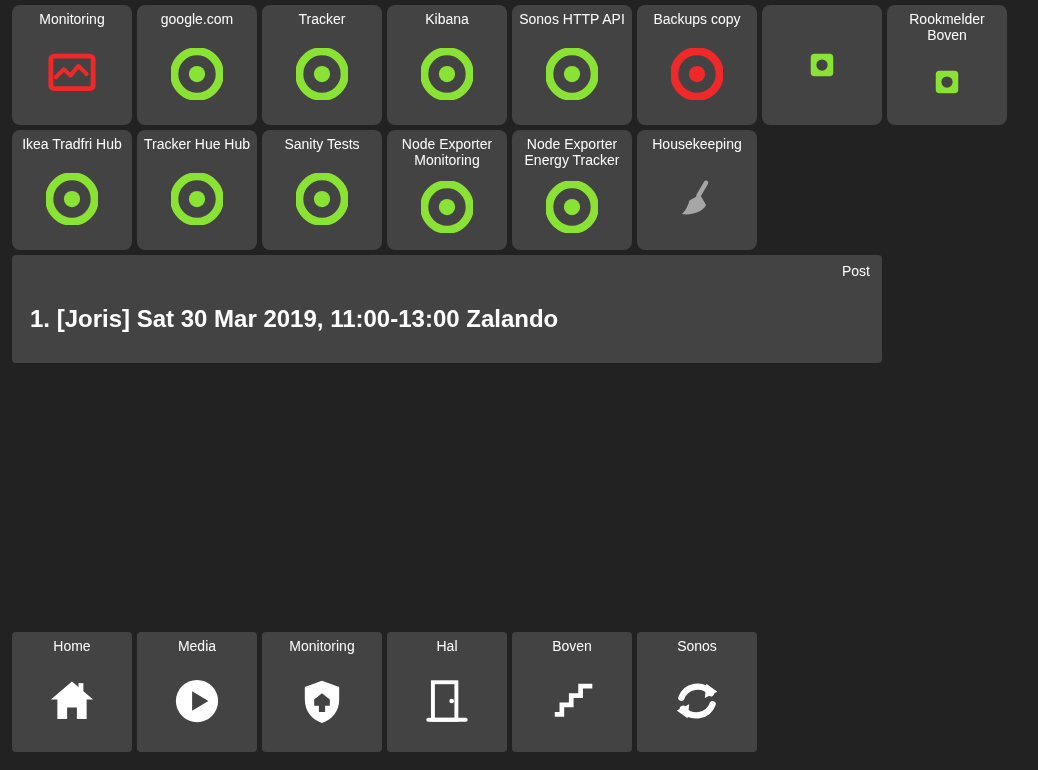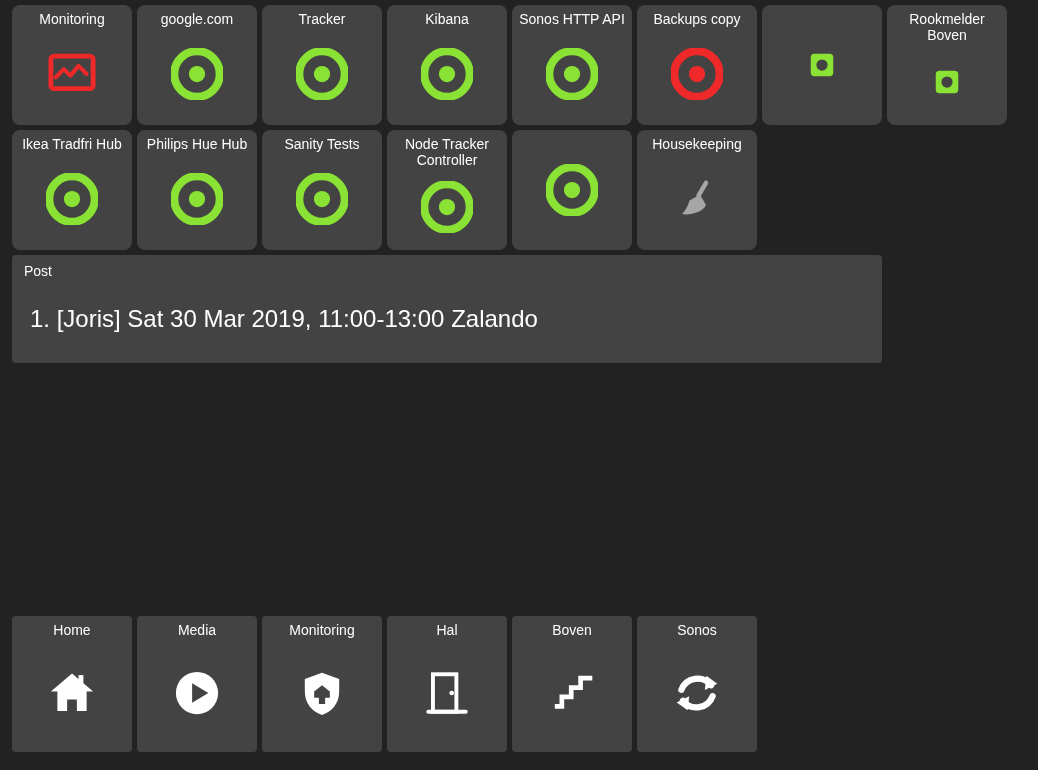--- a/index.html
+++ b/index.html
@@ -51,42 +51,42 @@
     margin: 5px 0 0 12px;
     background: #434343;
     border-radius: 4px;
     width: 870px;
     padding: 8px 12px 30px 12px;
   }
   .post-title {
     color: #fdfdfd;
     font-size: 14px;
     font-weight: 300;
-    text-align: left;
+    text-align: right;
     margin-bottom: 26px;
   }
   .post-body {
     color: #ffffff;
     font-size: 24px;
-    font-weight: 400;
+    font-weight: 700;
     padding-left: 6px;
   }
 
   .bottombar {
     position: absolute;
     left: 12px;
     bottom: 18px;
     display: flex;
     gap: 5px;
   }
   .nav-tile {
     background: #434343;
     border-radius: 4px;
     width: 120px;
-    height: 136px;
+    height: 120px;
     display: flex;
     flex-direction: column;
     align-items: center;
     padding: 6px 4px 0 4px;
     cursor: pointer;
   }
   .nav-label {
     color: #fdfdfd;
     font-size: 14px;
     font-weight: 300;
@@ -226,44 +226,45 @@
     </div>
     <div class="tile">
       <div class="tile-label">Ikea Tradfri Hub</div>
       <div class="tile-icon">
         <svg width="52" height="52" style="color:#8ae234">
           <use href="#ico-bullseye"></use>
         </svg>
       </div>
     </div>
     <div class="tile">
-      <div class="tile-label">Philips Hue Hub</div>
+      <div class="tile-label">Tracker Hue Hub</div>
       <div class="tile-icon">
         <svg width="52" height="52" style="color:#8ae234">
           <use href="#ico-bullseye"></use>
         </svg>
       </div>
     </div>
     <div class="tile">
       <div class="tile-label">Sanity Tests</div>
       <div class="tile-icon">
         <svg width="52" height="52" style="color:#8ae234">
           <use href="#ico-bullseye"></use>
         </svg>
       </div>
     </div>
     <div class="tile">
-      <div class="tile-label">Node Tracker Controller</div>
-      <div class="tile-icon">
-        <svg width="52" height="52" style="color:#8ae234">
-          <use href="#ico-bullseye"></use>
-        </svg>
-      </div>
-    </div>
-    <div class="tile">
+      <div class="tile-label">Node Exporter Monitoring</div>
+      <div class="tile-icon">
+        <svg width="52" height="52" style="color:#8ae234">
+          <use href="#ico-bullseye"></use>
+        </svg>
+      </div>
+    </div>
+    <div class="tile">
+      <div class="tile-label">Node Exporter Energy Tracker</div>
       <div class="tile-icon">
         <svg width="52" height="52" style="color:#8ae234">
           <use href="#ico-bullseye"></use>
         </svg>
       </div>
     </div>
     <div class="tile">
       <div class="tile-label">Housekeeping</div>
       <div class="tile-icon">
         <svg width="48" height="48" style="color:#a6a6a6">

